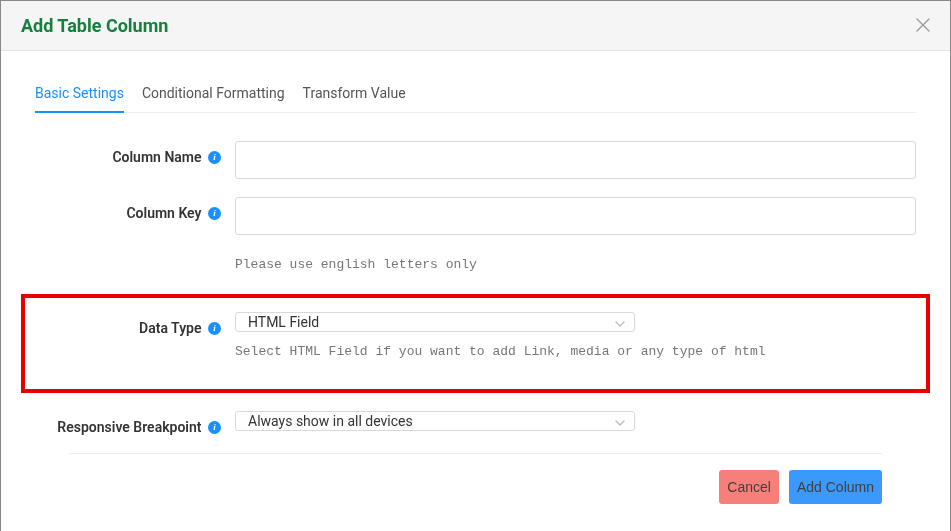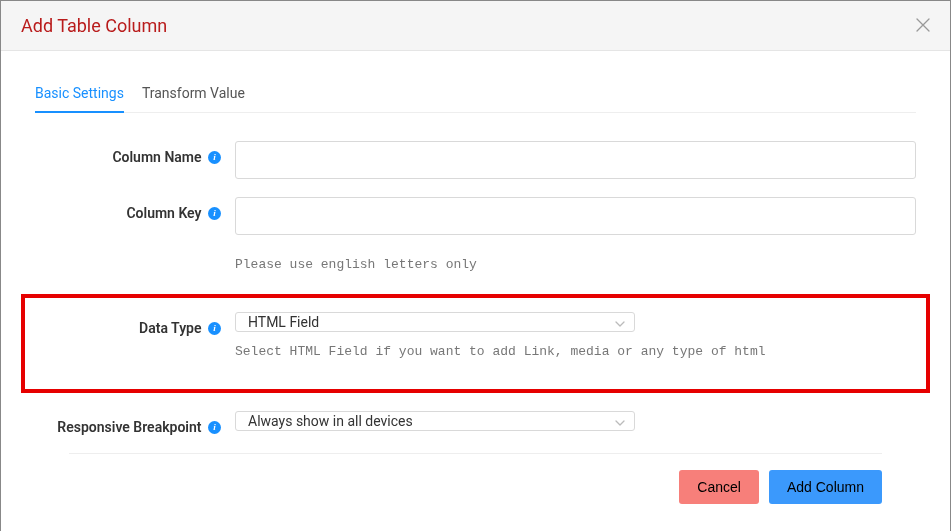--- a/index.html
+++ b/index.html
@@ -20,22 +20,22 @@
   .modal-header {
     display: flex;
     align-items: center;
     justify-content: space-between;
     padding: 14px 20px;
     background: #f5f5f5;
     border-bottom: 1px solid #e5e5e5;
   }
   .modal-title {
     font-size: 18px;
-    font-weight: 400;
-    color: #b91c1c;
+    font-weight: 700;
+    color: #15803d;
   }
   .close-btn {
     background: none;
     border: none;
     font-size: 18px;
     color: #999;
     cursor: pointer;
     padding: 0;
     line-height: 1;
   }
@@ -150,26 +150,26 @@
   .modal-footer {
     border-top: 1px solid #eee;
     padding: 16px 0 18px 0;
     margin: 6px 34px 0 34px;
     display: flex;
     justify-content: flex-end;
     gap: 10px;
   }
   .btn {
     height: 34px;
-    padding: 0 18px;
+    padding: 0 8px;
     border: none;
     border-radius: 3px;
     font-size: 14px;
     cursor: pointer;
-    color: #000000;
+    color: #404040;
   }
   .btn-cancel { background: #f77f7a; }
   .btn-primary { background: #3b99fc; }
 </style>
 </head>
 <body>
 
 <div class="modal">
 
   <div class="modal-header">
@@ -180,20 +180,21 @@
             <path d="M1 1 L13 13 M13 1 L1 13" stroke="#999" stroke-width="1.3" fill="none" stroke-linecap="round"></path>
           </svg>
       </span>
     </button>
   </div>
 
   <div class="modal-body">
 
     <div class="tabs">
       <div class="tab active">Basic Settings</div>
+      <div class="tab">Conditional Formatting</div>
       <div class="tab">Transform Value</div>
     </div>
 
     <div class="form-row">
       <div class="label-col">
         <span>Column Name</span>
         <span class="info-icon">i</span>
       </div>
       <div class="input-col">
         <input type="text" class="text-input" value="" style="">

